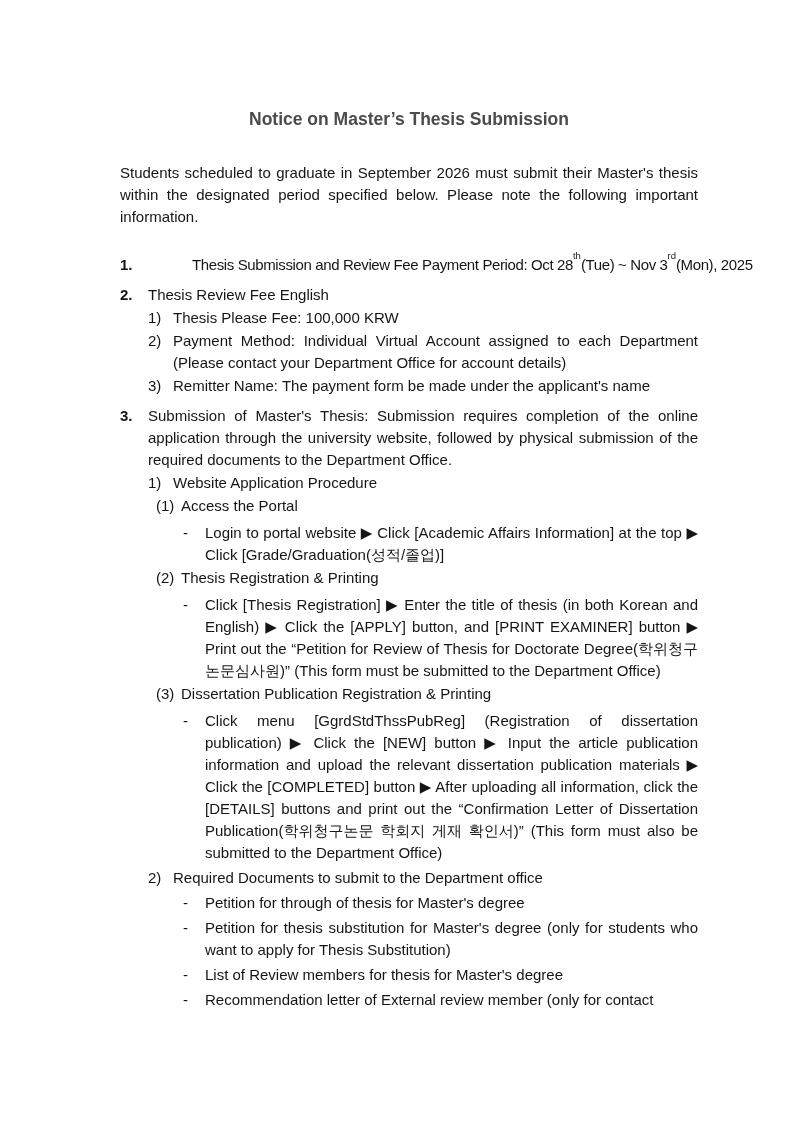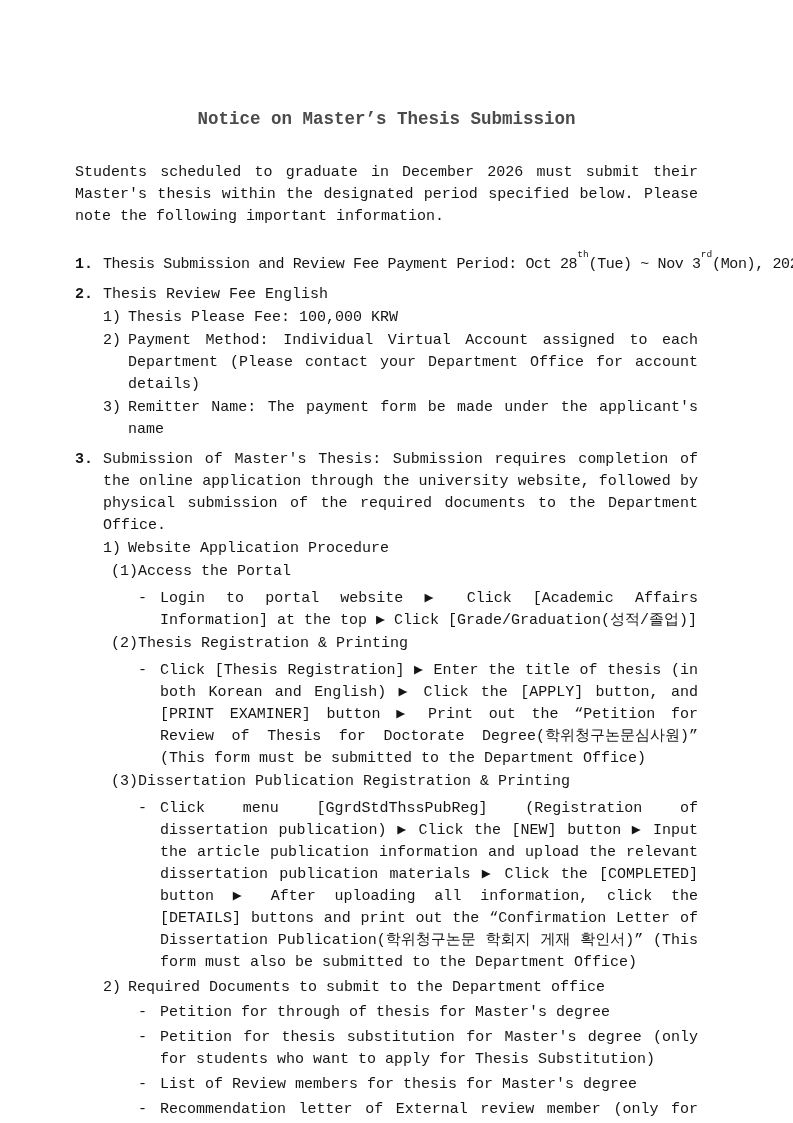--- a/index.html
+++ b/index.html
@@ -6,26 +6,26 @@
     margin: 0;
     padding: 0;
     background: #ffffff;
   }
   .page {
     position: relative;
     width: 793px;
     height: 1123px;
     margin: 0 auto;
     background: #ffffff;
-    font-family: Liberation Mono, monospace;
+    font-family: Liberation Sans, sans-serif;
     font-size: 15px;
     line-height: 22px;
     color: #151515;
     box-sizing: border-box;
-    padding: 108px 95px 0 75px;
+    padding: 108px 95px 0 120px;
     overflow: hidden;
   }
   .doc-title {
     text-align: center;
     font-weight: bold;
     font-size: 17.5px;
     line-height: 23px;
     color: #4b4b4b;
     margin: 0;
   }
@@ -59,40 +59,41 @@
   .l3 { margin-left: 36px; margin-top: 1px; }
   .l3 > .num { flex: 0 0 25px; }
   
   .l4 { margin-left: 63px; margin-top: 5px; }
   .l4 > .num { flex: 0 0 22px; text-align: left; }
   .l4.tight { margin-top: 3px; }
   .one-line .body {
     white-space: nowrap;
     letter-spacing: -0.38px;
     text-align: left;
+    margin-left: 44px;
   }
   sup.ord {
     font-size: 9.5px;
     line-height: 0;
     position: relative;
     top: -5px;
     letter-spacing: 0;
   }
   .kr-line {  }
 </style>
 </head>
 <body>
 
 <div class="page">
 
   <h1 class="doc-title">
     <span>Notice on Master’s Thesis Submission</span><br>
   </h1>
 
-  <p class="intro">Students scheduled to graduate in December 2026 must submit their Master's thesis within the designated period specified below. Please note the following important information.</p>
+  <p class="intro">Students scheduled to graduate in September 2026 must submit their Master's thesis within the designated period specified below. Please note the following important information.</p>
 
   <div class="list">
 
     <div class="li l1 one-line" style="margin-top:0;">
       <span class="num">1.</span>
       <span class="body"><span>Thesis Submission and Review Fee Payment Period: Oct 28</span><sup class="ord">th</sup><span>(Tue) ~ Nov 3</span><sup class="ord">rd</sup><span>(Mon), 2025</span></span>
     </div>
 
     <div class="li l1">
       <span class="num">2.</span>

